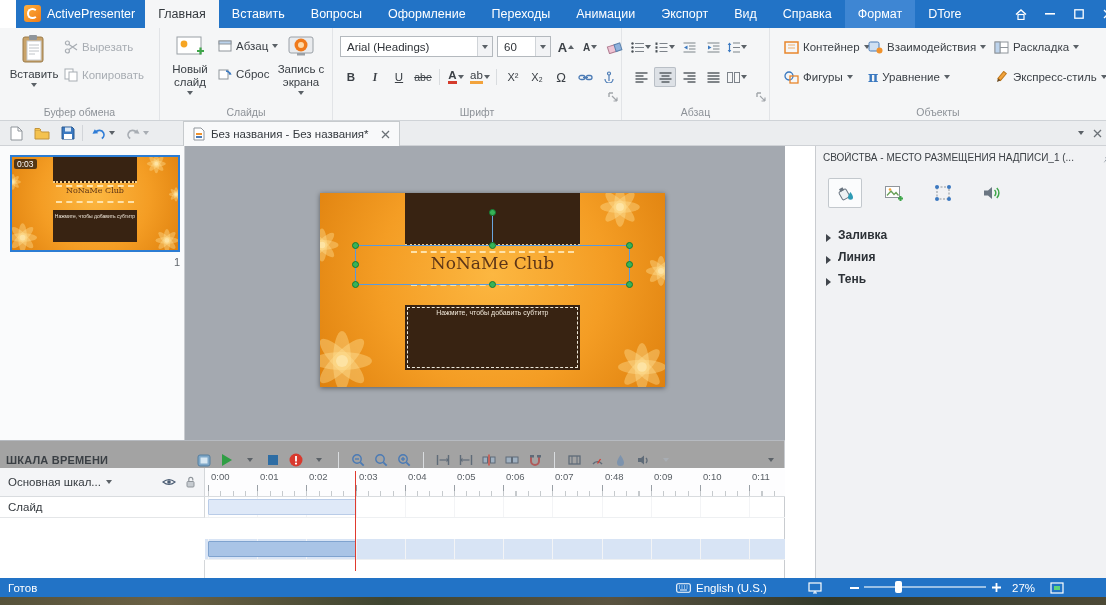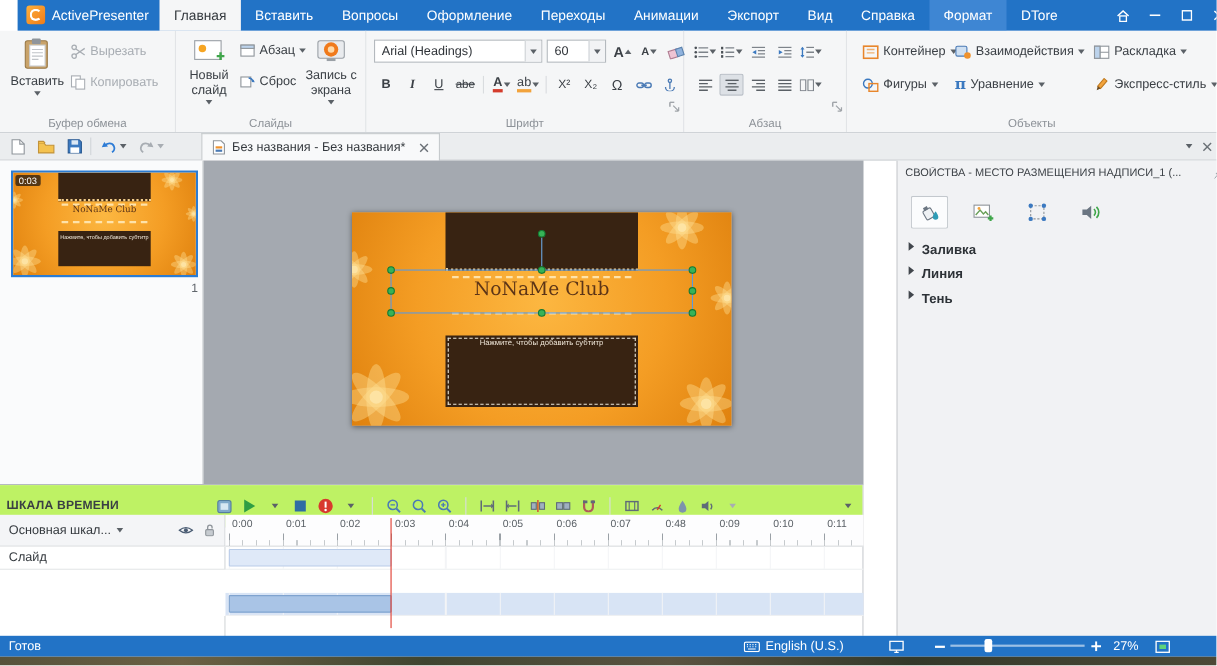--- a/index.html
+++ b/index.html
@@ -74,26 +74,26 @@
 .rotline{position:absolute;left:calc(50% - .5px);top:-30px;width:1px;height:26px;background:#6aa5dd}
 .roth{position:absolute;left:calc(50% - 4px);top:-37px}
 
 
 .props{position:absolute;left:815px;top:146px;width:321px;height:432px;background:#f1f2f4;border-left:1px solid #c9ccd0}
 .props-head{height:23px;display:flex;align-items:center;padding:0 7px;font-size:10px;color:#3c4146;white-space:nowrap;overflow:hidden;gap:5px}
 .props-title{overflow:hidden;text-overflow:clip;white-space:nowrap;flex:1}
 .props-tabs{position:absolute;left:12px;top:32px;display:flex;gap:15px}
 .ptab{width:34px;height:30px;display:flex;align-items:center;justify-content:center;border-radius:2px}
 .ptab.active{background:#fbfcfd;box-shadow:inset 0 0 0 1px #c3c8cd}
-.psec{position:absolute;left:10px;height:22px;display:flex;align-items:flex-start;gap:7px;font-size:12px;font-weight:bold;color:#2d3237}
+.psec{position:absolute;left:10px;height:22px;display:flex;align-items:flex-end;gap:7px;font-size:12px;font-weight:bold;color:#2d3237}
 .tri{width:0;height:0;border-top:4px solid transparent;border-bottom:4px solid transparent;border-left:5px solid #41464c}
 
 
 .tl{position:absolute;left:0;top:440px;width:785px;height:138px;background:#fff;border-top:1px solid #b6bac0;border-right:1px solid #c9ccd0}
-.tl-bar{height:39px;background:#bef264;border-bottom:1px solid #d6d9dc;display:flex;align-items:center;padding:0 6px}
+.tl-bar{height:39px;background:#a3a3a3;border-bottom:1px solid #d6d9dc;display:flex;align-items:center;padding:0 6px}
 .tl-title{font-size:11px;font-weight:bold;color:#3a3f44;width:191px;letter-spacing:.2px}
 .tl-tools{display:flex;align-items:center;gap:9px;flex:1}
 .tlb{display:flex;align-items:center;justify-content:center;min-width:14px;height:18px}
 .tl-head{position:absolute;left:0;top:27px;width:785px;height:29px}
 .tl-left{position:absolute;left:0;top:0;width:205px;height:100%;background:#f4f5f7;border-right:1px solid #d4d7da;border-bottom:1px solid #d9dcdf;display:flex;align-items:center;padding:0 8px;font-size:11.5px;color:#34393e}
 .ruler{position:absolute;left:205px;top:0;width:580px;height:29px;background:#fdfdfe;border-bottom:1px solid #d9dcdf}
 .ruler::before{content:"";position:absolute;left:3px;right:0;bottom:0;height:11px;background:repeating-linear-gradient(90deg,#9aa0a6 0 1px,transparent 1px 49.2px)}
 .ruler::after{content:"";position:absolute;left:3px;right:0;bottom:0;height:5px;background:repeating-linear-gradient(90deg,#c6cacd 0 1px,transparent 1px 12.3px)}
 .rlabel{position:absolute;top:3px;font-size:9.5px;color:#5a6066}
 .tl-row{position:absolute;left:0;width:785px;height:21px}

